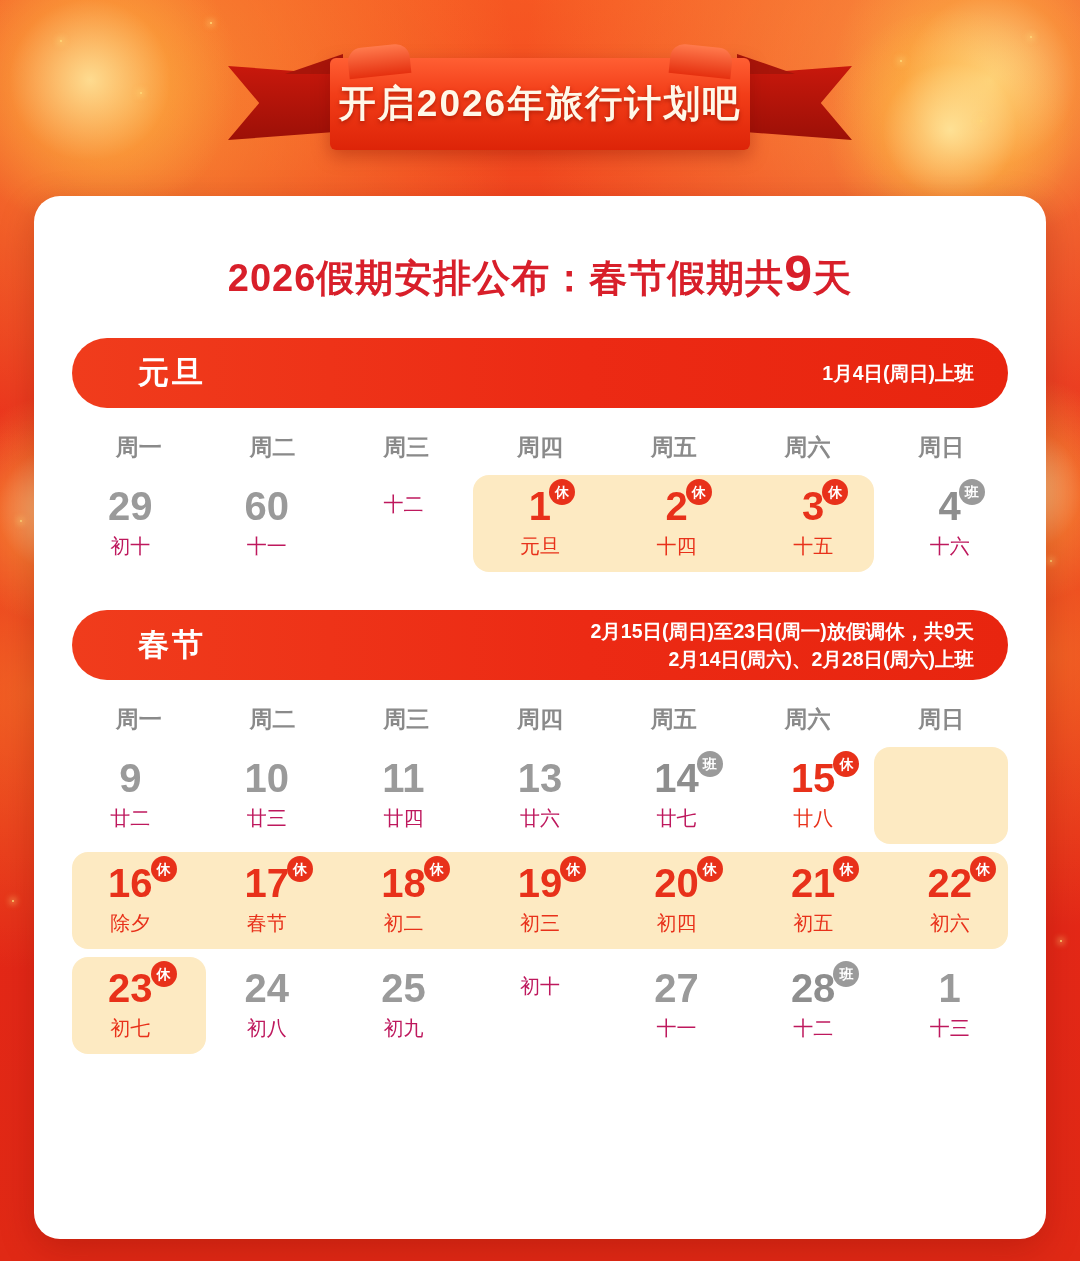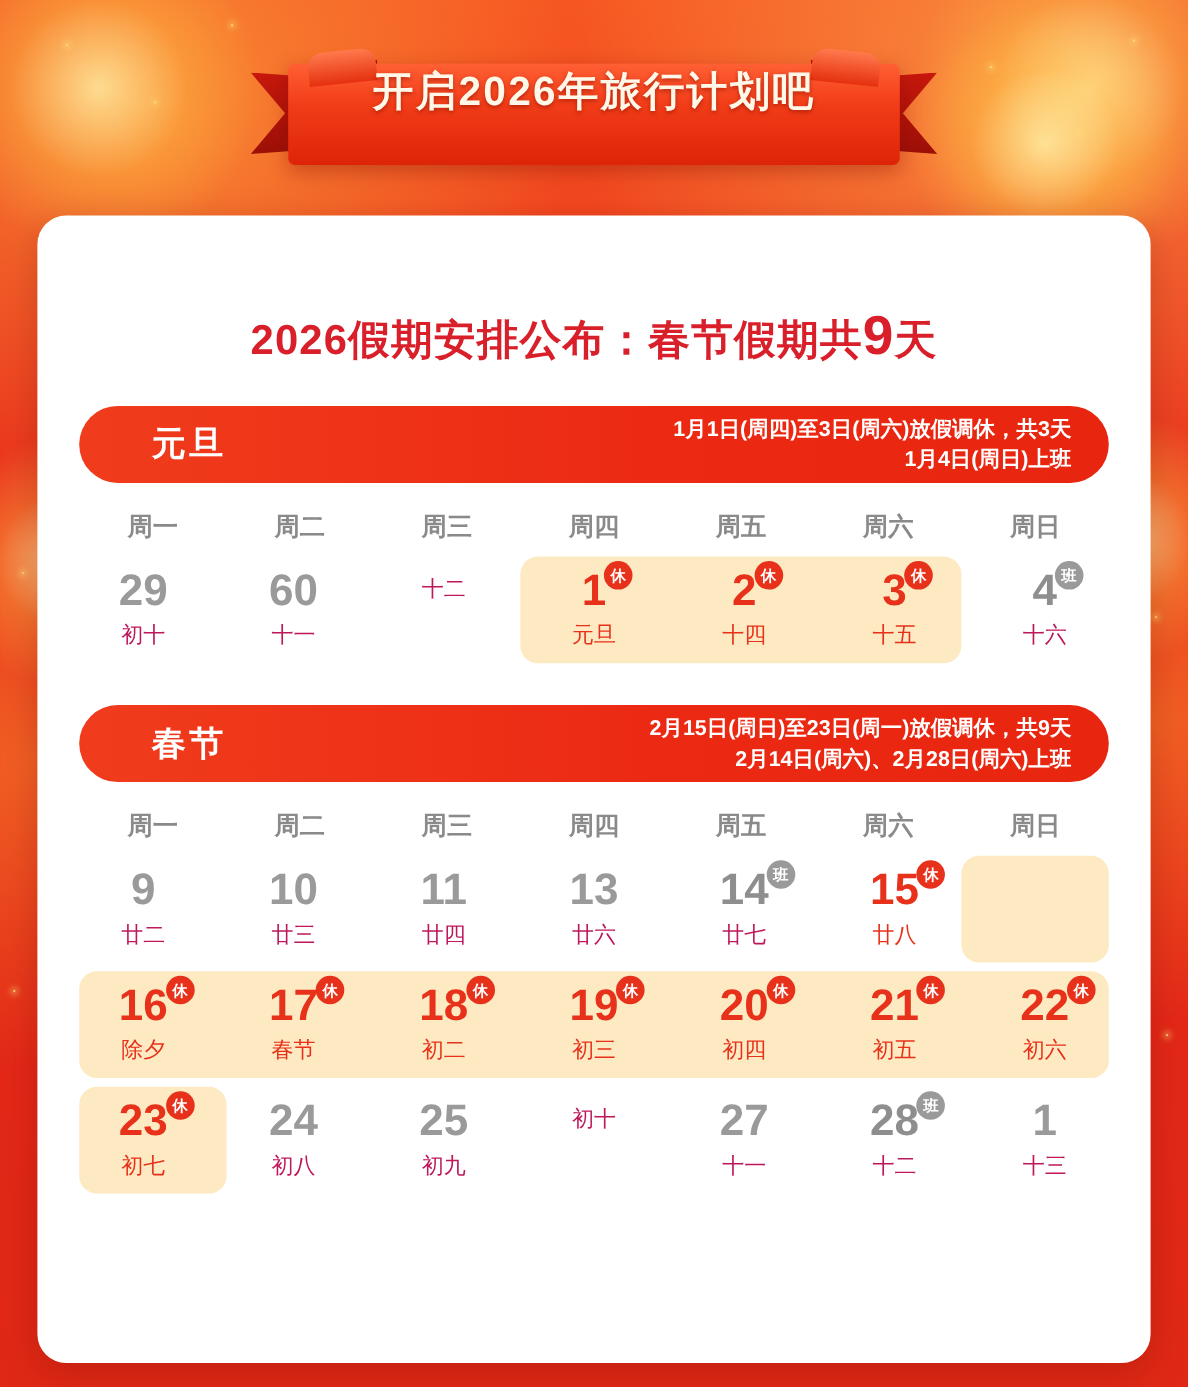--- a/index.html
+++ b/index.html
@@ -62,26 +62,27 @@
   }
   .ribbon-tail.right {
     right: 228px;
     clip-path: polygon(0 12%, 100% 0, 74% 50%, 100% 100%, 0 88%);
   }
   .ribbon-main {
     position: absolute;
     left: 50%;
     transform: translateX(-50%);
     top: 30px;
-    width: 556px;
+    width: 420px;
     height: 92px;
     background: linear-gradient(180deg, #ff5f33 0%, #f23d18 40%, #dd2408 100%);
     border-radius: 6px;
     box-shadow: 0 6px 18px rgba(120,10,0,0.35);
     display: flex;
+    align-items: center;
     justify-content: center;
   }
   .ribbon-main::before,
   .ribbon-main::after {
     content: "";
     position: absolute;
     top: -12px;
     width: 62px;
     height: 30px;
     background: linear-gradient(180deg, #ff7a4d 0%, #e5300f 100%);
@@ -119,21 +120,21 @@
     background: #ffffff;
     border-radius: 26px;
     box-shadow: 0 10px 34px rgba(120,12,0,0.28);
     padding: 0 38px;
     box-sizing: border-box;
     overflow: hidden;
   }
 
   .card-title {
     text-align: center;
-    margin-top: 84px;
+    margin-top: 53px;
     font-size: 38px;
     font-weight: bold;
     color: #d81f2a;
     letter-spacing: 1px;
     white-space: nowrap;
   }
   .card-title .big {
     font-size: 50px;
     line-height: 1;
   }
@@ -278,21 +279,20 @@
 <div class="card">
 
   <div class="card-title">
     <span>2026假期安排公布：春节假期共</span><span class="big">9</span><span>天</span>
   </div>
 
   <div id="sections-host">
       <div class="section-head">
         <div class="name">元旦</div>
         <div class="detail">
-          <div>1月1日(周四)至3日(周六)放假调休，共3天</div>
           <div>1月4日(周日)上班</div>
         </div>
       </div>
       <div class="weekdays">
         <div class="weekday">周一</div>
         <div class="weekday">周二</div>
         <div class="weekday">周三</div>
         <div class="weekday">周四</div>
         <div class="weekday">周五</div>
         <div class="weekday">周六</div>

